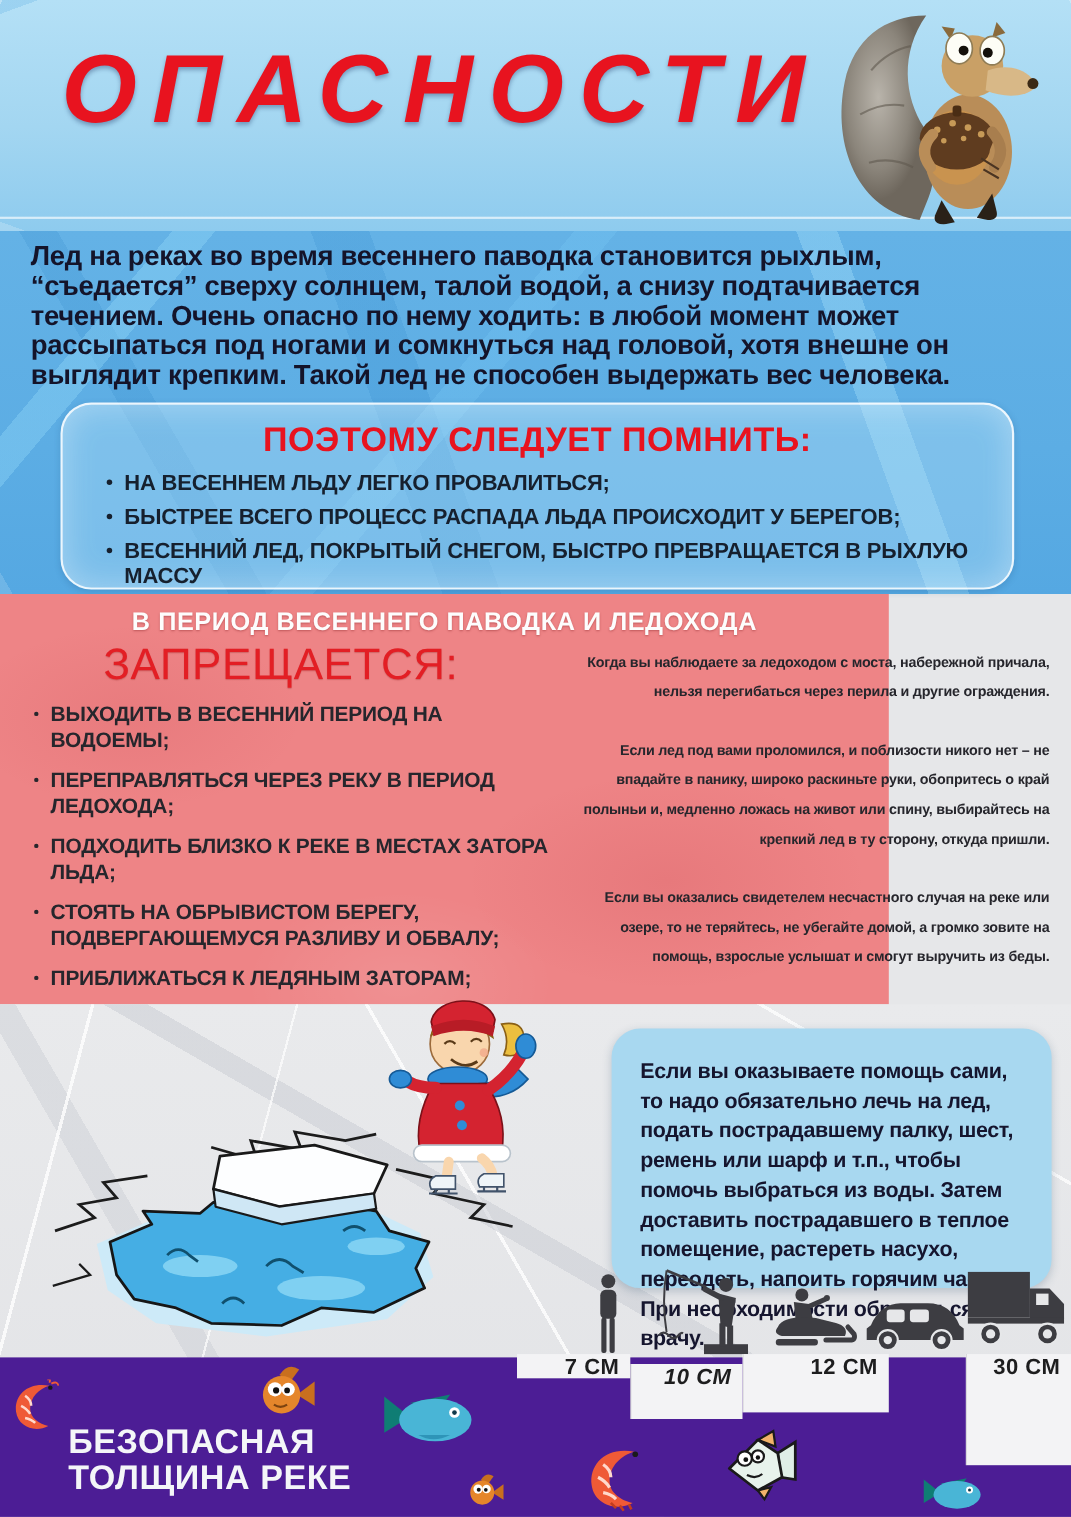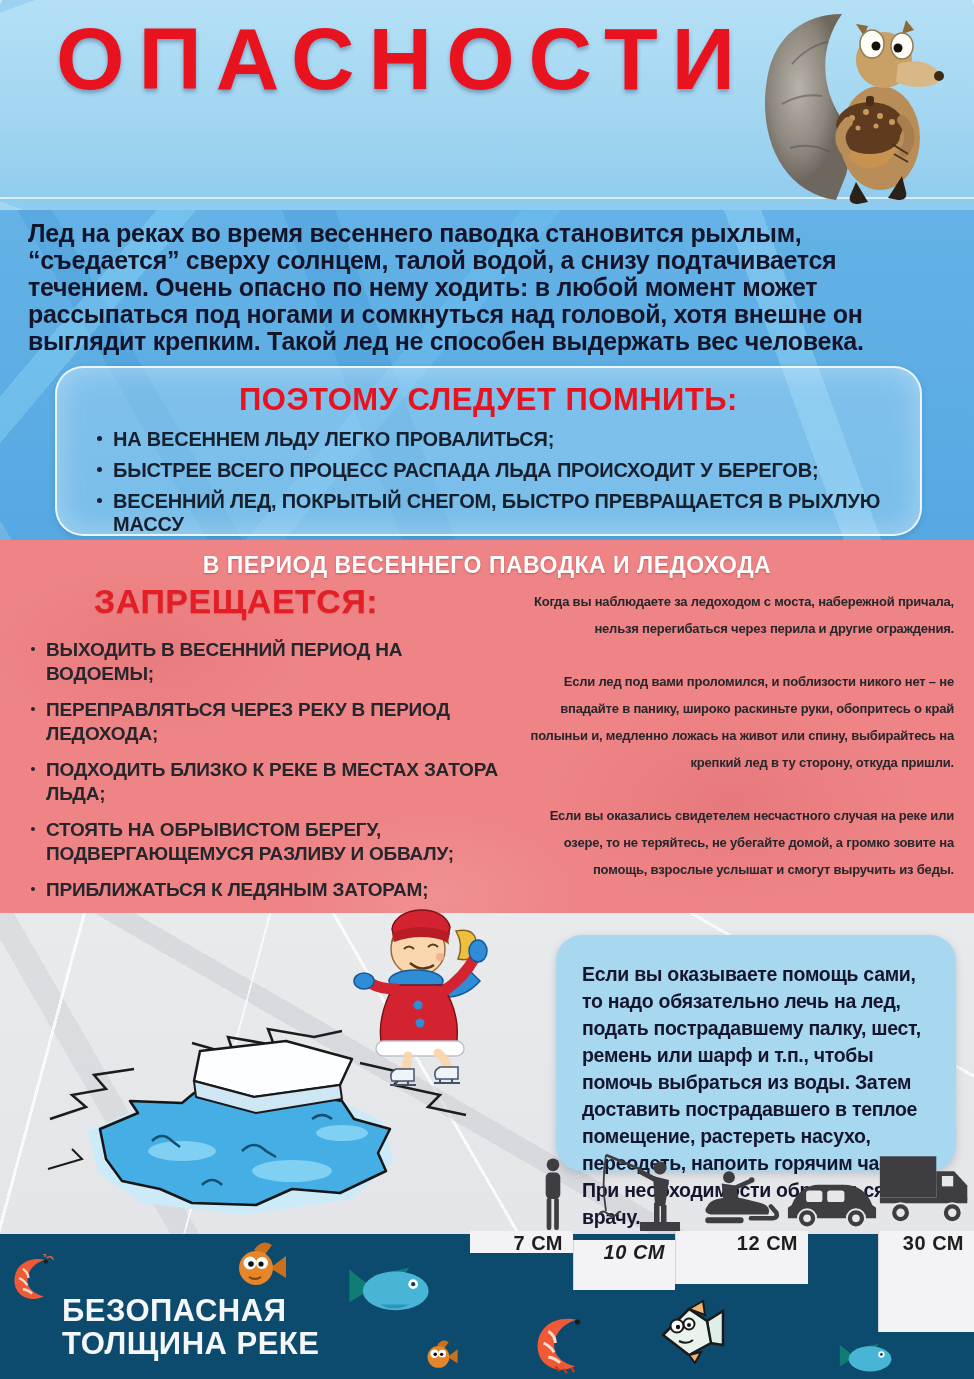--- a/index.html
+++ b/index.html
@@ -7,23 +7,23 @@
         font-family:"Liberation Sans","DejaVu Sans",sans-serif;background:#e6e7e9;}
 
   
   .header{position:absolute;left:0;top:0;width:974px;height:210px;
     background:
       linear-gradient(115deg,rgba(255,255,255,.35) 0 2px,transparent 2px 60px),
       linear-gradient(245deg,rgba(255,255,255,.28) 0 2px,transparent 2px 90px),
       linear-gradient(160deg,rgba(86,170,225,.25) 0 12px,transparent 12px 120px),
       linear-gradient(20deg,rgba(255,255,255,.20) 0 8px,transparent 8px 140px),
       linear-gradient(180deg,#b4e0f6 0%,#a3d6f1 55%,#8ecbee 100%);}
-  .title1{position:absolute;left:56px;top:8px;width:700px;
+  .title1{position:absolute;left:56px;top:30px;width:700px;
     font-size:88px;font-weight:bold;letter-spacing:14px;color:#e8131f;
-    text-shadow:0 3px 4px rgba(20,40,90,.35);white-space:nowrap;}
+    text-shadow:0 3px 4px rgba(20,40,90,.35);white-space:nowrap;font-style:italic;}
   .title2{position:absolute;left:60px;top:108px;width:700px;
     font-size:68px;font-weight:bold;letter-spacing:3px;white-space:nowrap;
     color:#2e6fae;
     background:linear-gradient(180deg,#9fd7f0 0%,#3d85bd 30%,#1d5m86 0,#1d5086 58%,#6db9de 85%,#2e6fae 100%);
     -webkit-background-clip:text;background-clip:text;}
   @supports (-webkit-background-clip:text){.title2{-webkit-text-fill-color:transparent;}}
   .header-line{position:absolute;left:0;top:197px;width:974px;height:2px;
     background:rgba(255,255,255,.65);}
 
   
@@ -42,31 +42,31 @@
     box-shadow:inset 0 0 30px rgba(255,255,255,.35),0 2px 6px rgba(30,80,130,.2);}
   .remember-title{position:absolute;left:0;top:14px;width:100%;text-align:center;
     font-size:31px;font-weight:bold;color:#e8131f;letter-spacing:0.5px;}
   .remember-list{position:absolute;left:38px;top:60px;width:800px;}
   .r-item{position:relative;padding-left:18px;margin-bottom:8px;
     font-size:20px;font-weight:bold;color:#16202e;letter-spacing:-0.2px;}
   .r-item::before{content:"";position:absolute;left:2px;top:8px;width:5px;height:5px;
     border-radius:50%;background:#16202e;}
 
   
-  .red-zone{position:absolute;left:0;top:540px;width:974px;height:373px;
+  .red-zone{position:absolute;left:0;top:540px;width:808px;height:373px;
     background:
       radial-gradient(220px 120px at 15% 30%,rgba(180,40,50,.10),transparent 70%),
       radial-gradient(260px 140px at 75% 70%,rgba(180,40,50,.12),transparent 70%),
       radial-gradient(200px 120px at 45% 95%,rgba(255,255,255,.10),transparent 70%),
       #ee8486;}
   .red-banner{position:absolute;left:0;top:12px;width:100%;text-align:center;
     font-size:23px;font-weight:bold;color:#fdfdfd;letter-spacing:0.5px;
     text-shadow:0 1px 2px rgba(120,20,25,.4);}
   .forbidden-title{position:absolute;left:94px;top:42px;
-    font-size:34px;font-weight:bold;color:#e31e24;letter-spacing:0.5px;
+    font-size:40px;font-weight:normal;color:#e31e24;letter-spacing:0.5px;
     text-shadow:0 1px 1px rgba(120,10,10,.25);}
   .forbidden-list{position:absolute;left:28px;top:98px;width:485px;}
   .f-item{position:relative;padding-left:18px;margin-bottom:12px;
     font-size:19px;font-weight:bold;color:#26262c;letter-spacing:-0.2px;line-height:24px;}
   .f-item::before{content:"";position:absolute;left:3px;top:9px;width:4px;height:4px;
     border-radius:50%;background:#26262c;}
   .advice-col{position:absolute;left:530px;top:48px;width:424px;}
   .a-par{font-size:13px;font-weight:bold;color:#26262c;letter-spacing:-0.2px;
     line-height:27px;margin-bottom:26px;text-align:right;}
 
@@ -89,21 +89,21 @@
   .icon-fill{fill:#3d3d42;}
 
   
   .block{position:absolute;background:#f3f3f5;box-shadow:inset 1px 0 0 rgba(0,0,0,.12);
     text-align:right;}
   .block span{display:block;padding:1px 10px 0 0;
     font-size:20px;font-weight:bold;color:#1d1d1e;letter-spacing:0.5px;}
 
   
   .blue-band{position:absolute;left:0;top:1234px;width:974px;height:145px;
-    background:#0c4a6e;}
+    background:#4c1d95;}
   .band-title{position:absolute;left:62px;top:60px;
     font-size:31px;font-weight:bold;color:#f4f6f8;line-height:33px;letter-spacing:0.5px;}
   .fish{position:absolute;}
 </style>
 </head>
 <body>
 
 <div class="page">
 
   <div class="header">

